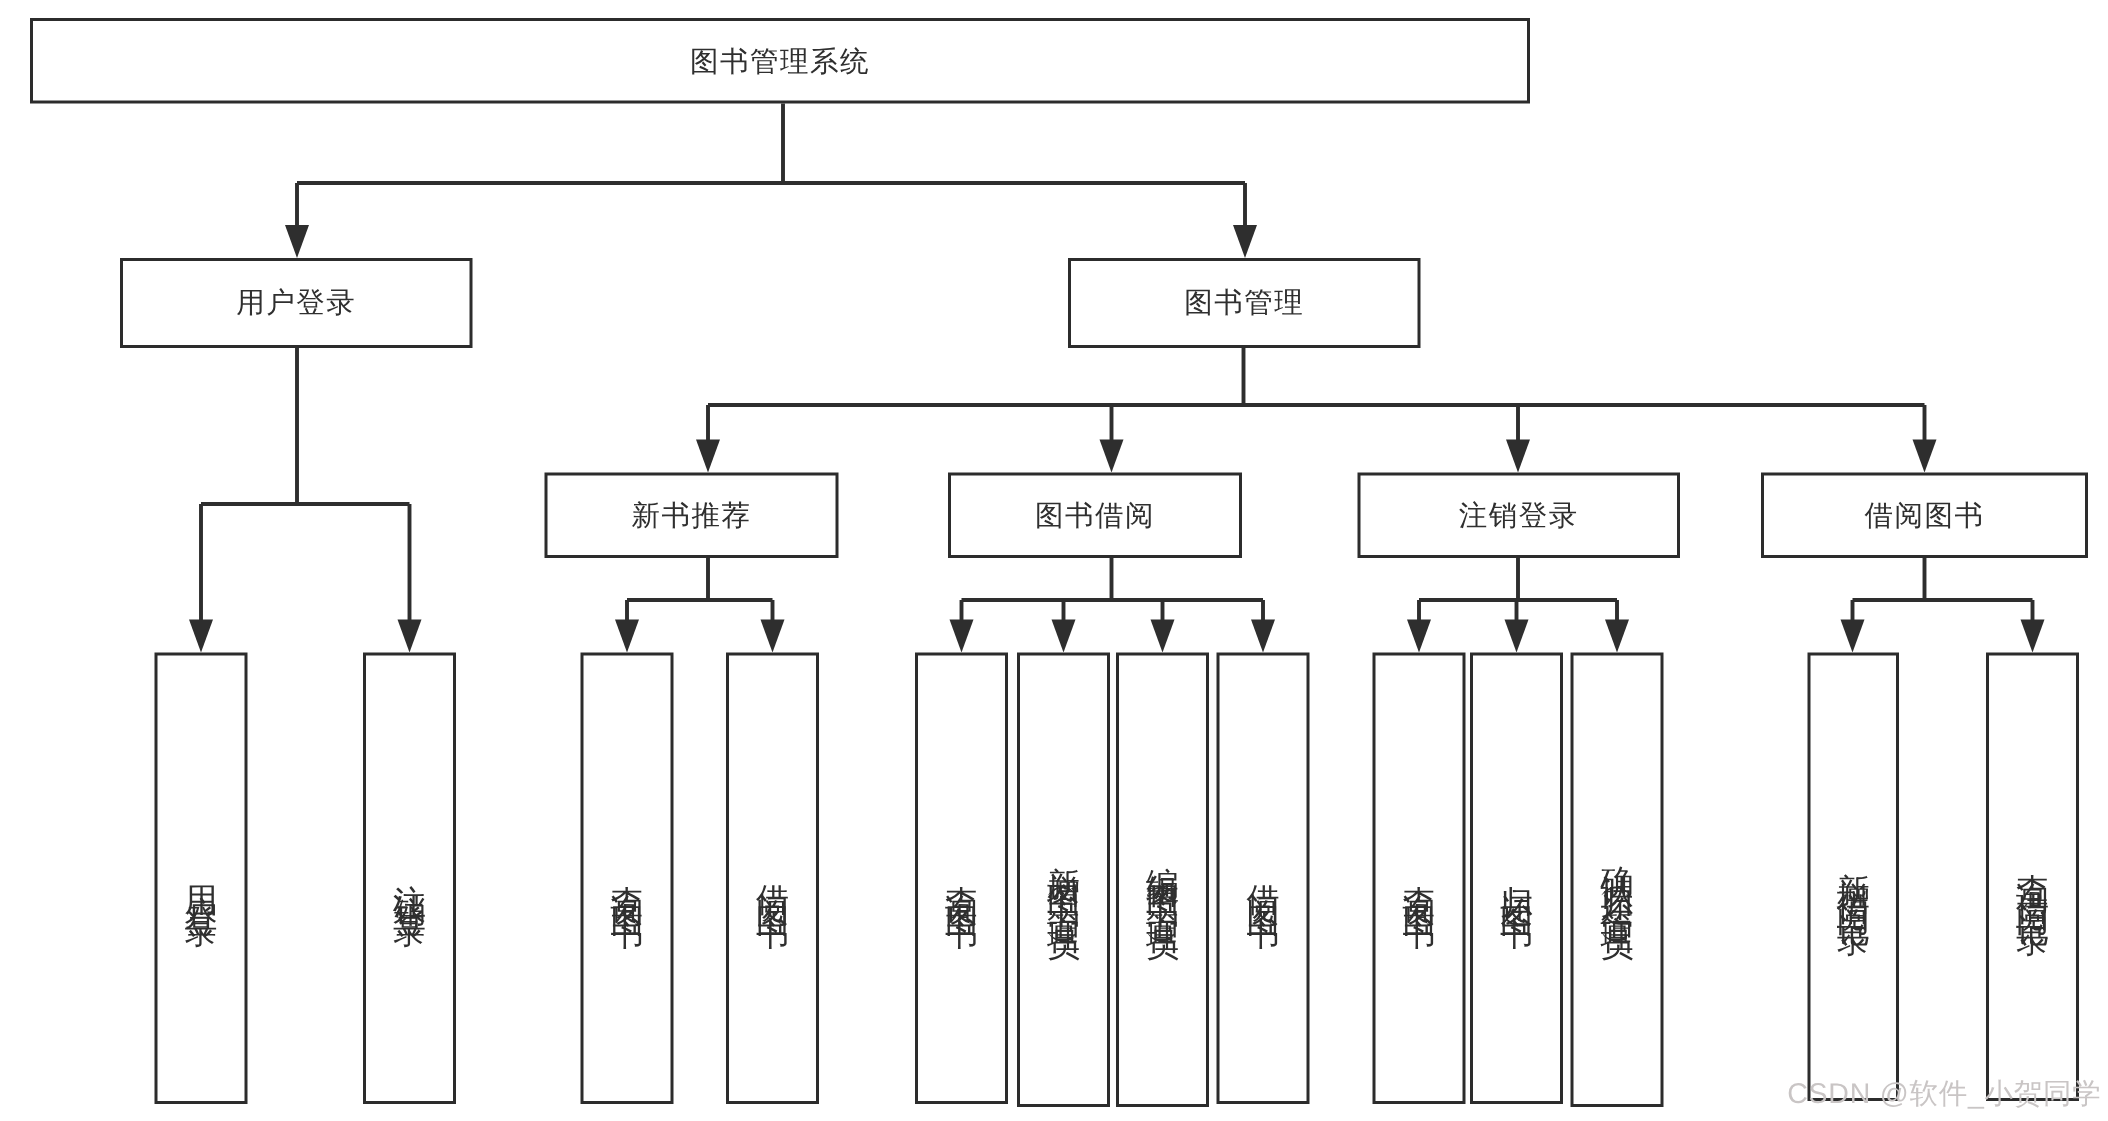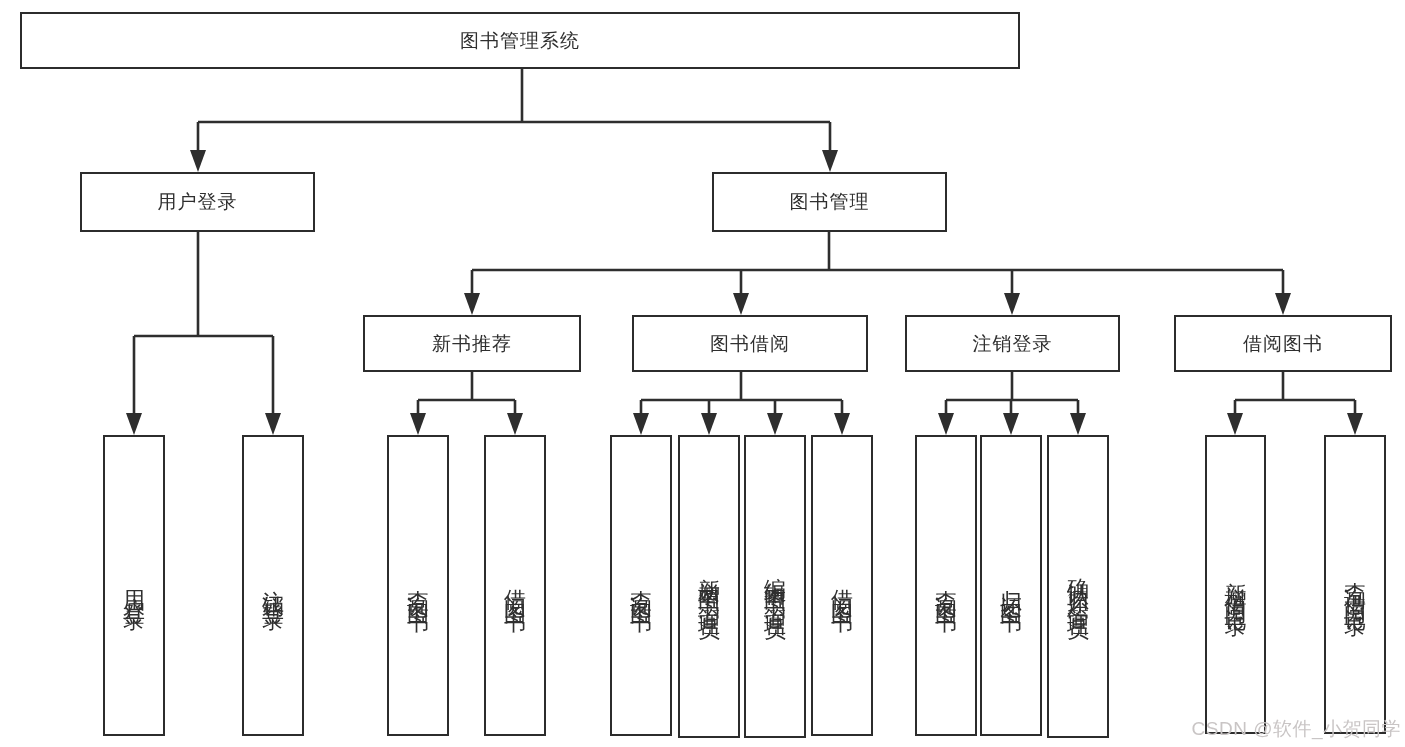--- a/index.html
+++ b/index.html
@@ -122,22 +122,22 @@
       <polygon points="1227,413 1243,413 1235,435"></polygon>
       <polygon points="1347,413 1363,413 1355,435"></polygon>
     </g>
   </svg>
 
   <div class="node h" style="left:20px;top:12px;width:1000px;height:57px">图书管理系统</div>
 
   <div class="node h" style="left:80px;top:172px;width:235px;height:60px">用户登录</div>
   <div class="node h" style="left:712px;top:172px;width:235px;height:60px">图书管理</div>
 
-  <div class="node h" style="left:363px;top:315px;width:218px;height:57px">新书推荐</div>
-  <div class="node h" style="left:632px;top:315px;width:236px;height:57px">图书借阅</div>
+  <div class="node h" style="left:363px;top:315px;width:196px;height:57px">新书推荐</div>
+  <div class="node h" style="left:632px;top:315px;width:196px;height:57px">图书借阅</div>
   <div class="node h" style="left:905px;top:315px;width:215px;height:57px">注销登录</div>
   <div class="node h" style="left:1174px;top:315px;width:218px;height:57px">借阅图书</div>
 
   <div class="node v" style="left:103px;top:435px;width:62px;height:301px">
     <span>用户登录</span>
     </div>
   <div class="node v" style="left:242px;top:435px;width:62px;height:301px">
     <span>注销登录</span>
     </div>
 

